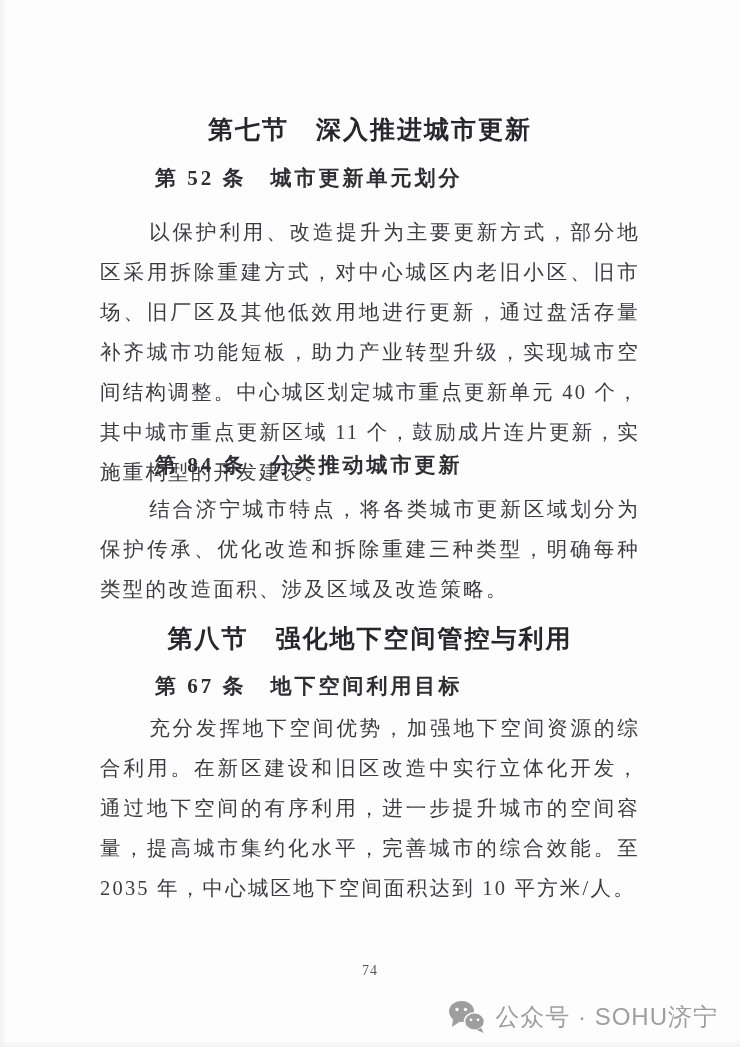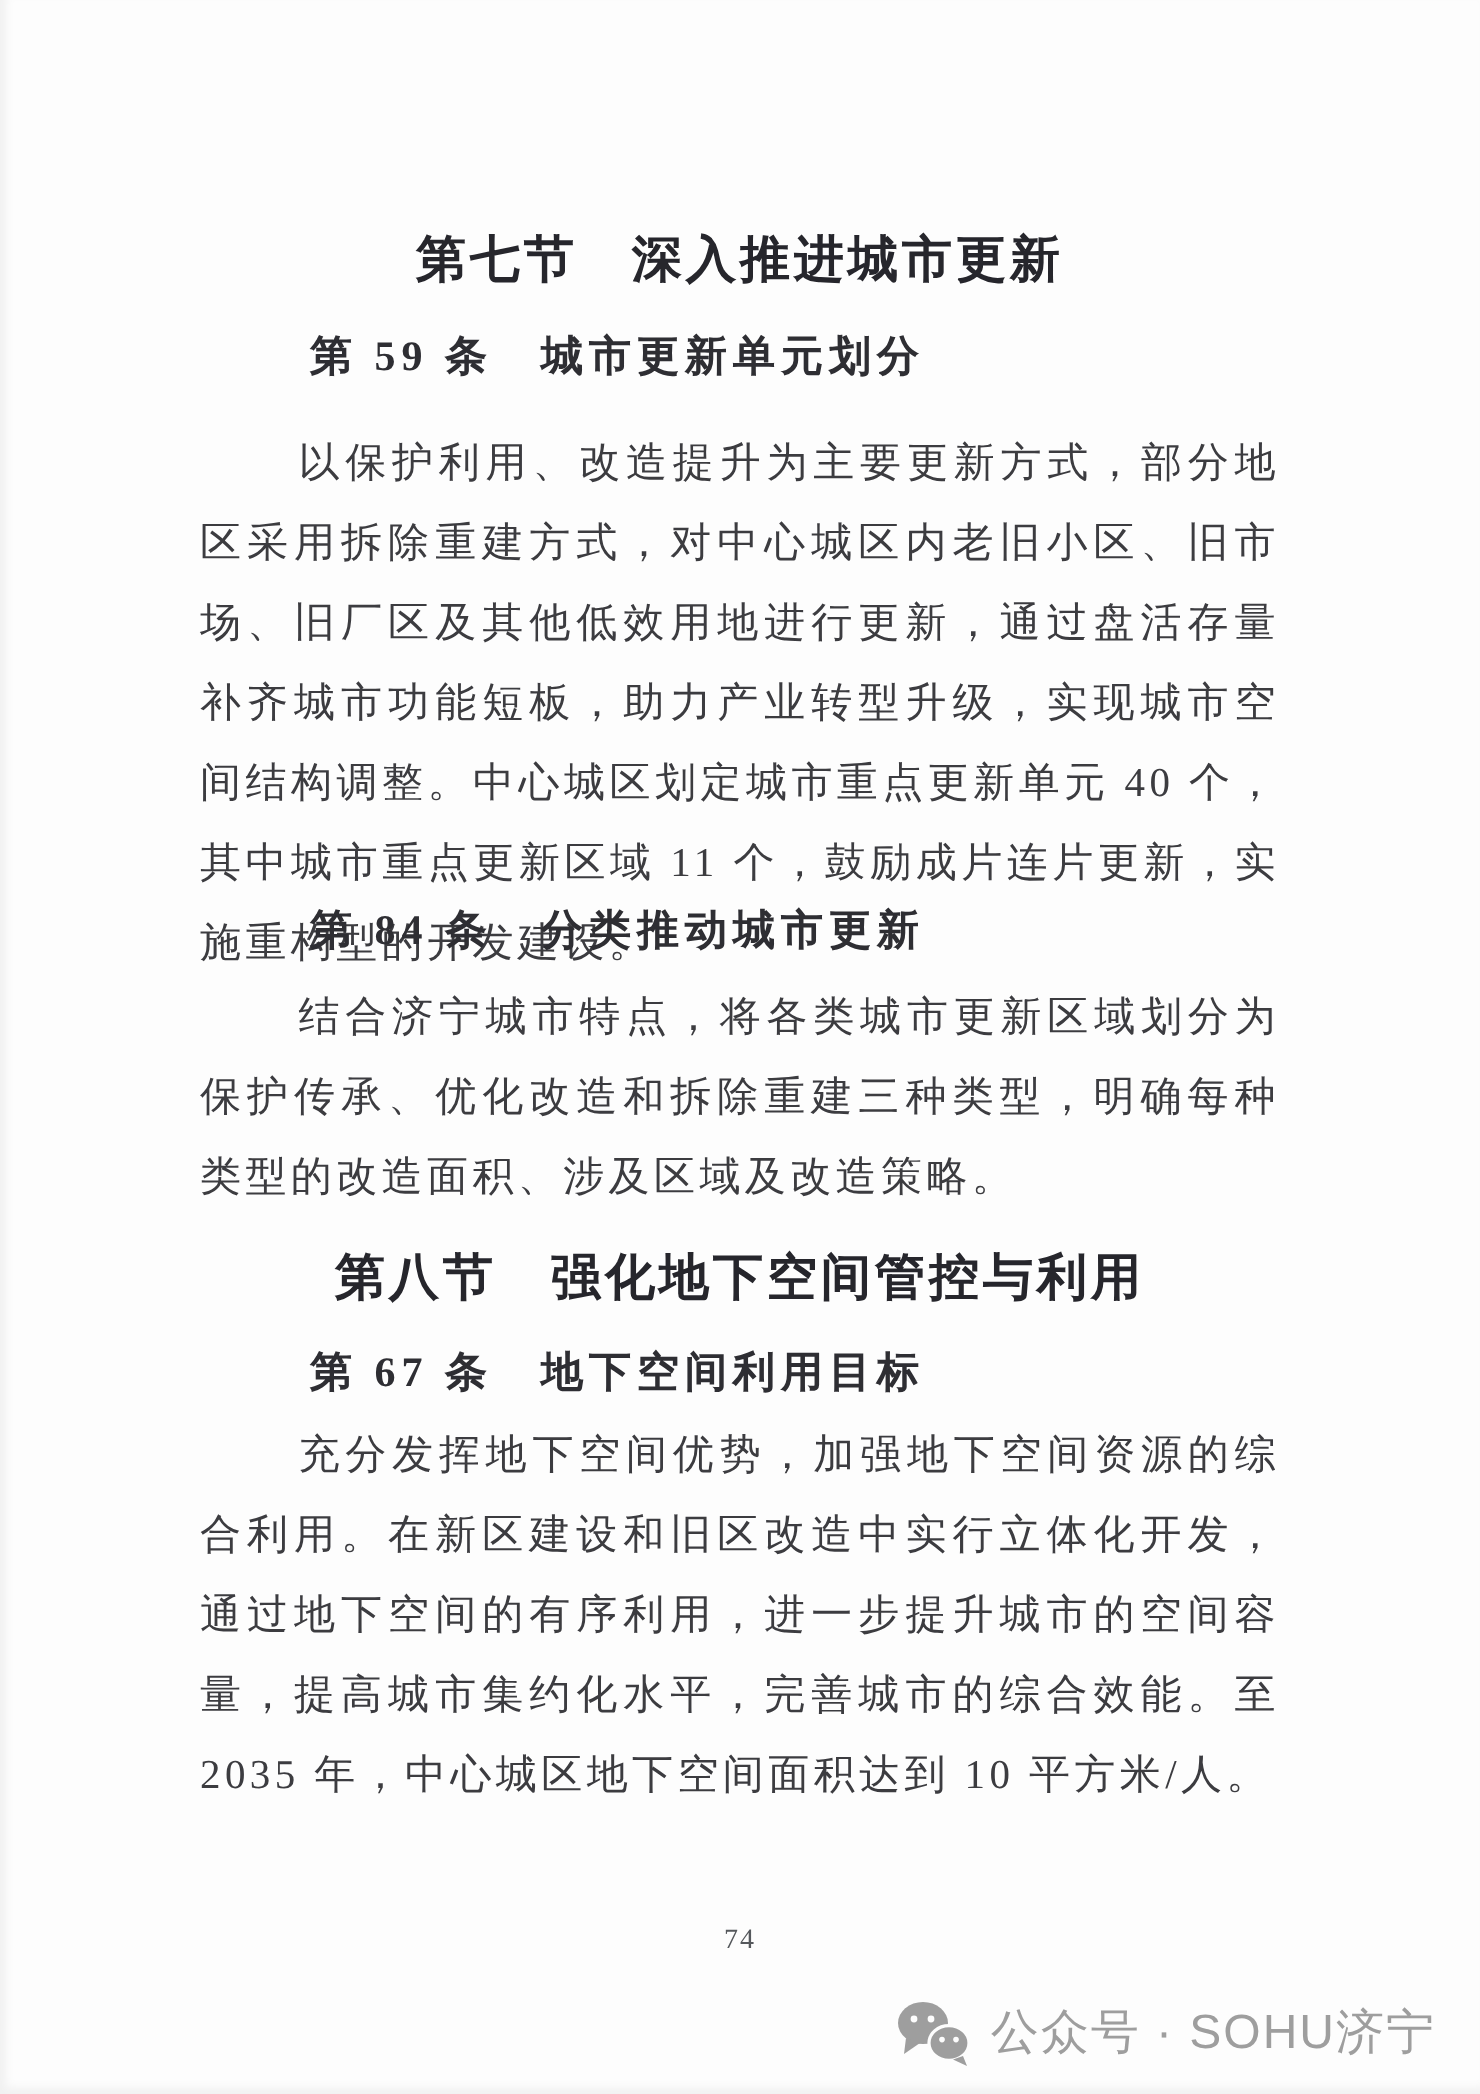--- a/index.html
+++ b/index.html
@@ -64,21 +64,21 @@
     text-align: center;
     font-size: 14px;
     letter-spacing: 1px;
     color: #55585c;
   }
   .watermark {
     position: absolute;
     top: 1000px;
     right: 22px;
     display: flex;
-    align-items: flex-start;
+    align-items: flex-end;
     gap: 9px;
     color: #9e9e9e;
   }
   .watermark .wm-text {
     font-family: "Liberation Sans", "DejaVu Sans", sans-serif;
     font-size: 24px;
     letter-spacing: 1px;
     color: #9e9e9e;
     white-space: nowrap;
   }
@@ -88,21 +88,21 @@
     display: block;
   }
 </style>
 </head>
 <body>
 
 <div id="page">
 
   <h2 class="sec-title" id="sec-title-1">第七节　深入推进城市更新</h2>
 
-  <h3 class="art-heading" id="art-heading-83">第 59 条　城市更新单元划分</h3>
+  <h3 class="art-heading" id="art-heading-83">第 52 条　城市更新单元划分</h3>
 
   <p class="body-para" id="para-83">以保护利用、改造提升为主要更新方式，部分地区采用拆除重建方式，对中心城区内老旧小区、旧市场、旧厂区及其他低效用地进行更新，通过盘活存量补齐城市功能短板，助力产业转型升级，实现城市空间结构调整。中心城区划定城市重点更新单元 40 个，其中城市重点更新区域 11 个，鼓励成片连片更新，实施重构型的开发建设。</p>
 
   <h3 class="art-heading" id="art-heading-84">第 84 条　分类推动城市更新</h3>
 
   <p class="body-para" id="para-84">结合济宁城市特点，将各类城市更新区域划分为保护传承、优化改造和拆除重建三种类型，明确每种类型的改造面积、涉及区域及改造策略。</p>
 
   <h2 class="sec-title" id="sec-title-2">第八节　强化地下空间管控与利用</h2>
 
   <h3 class="art-heading" id="art-heading-85">第 67 条　地下空间利用目标</h3>

